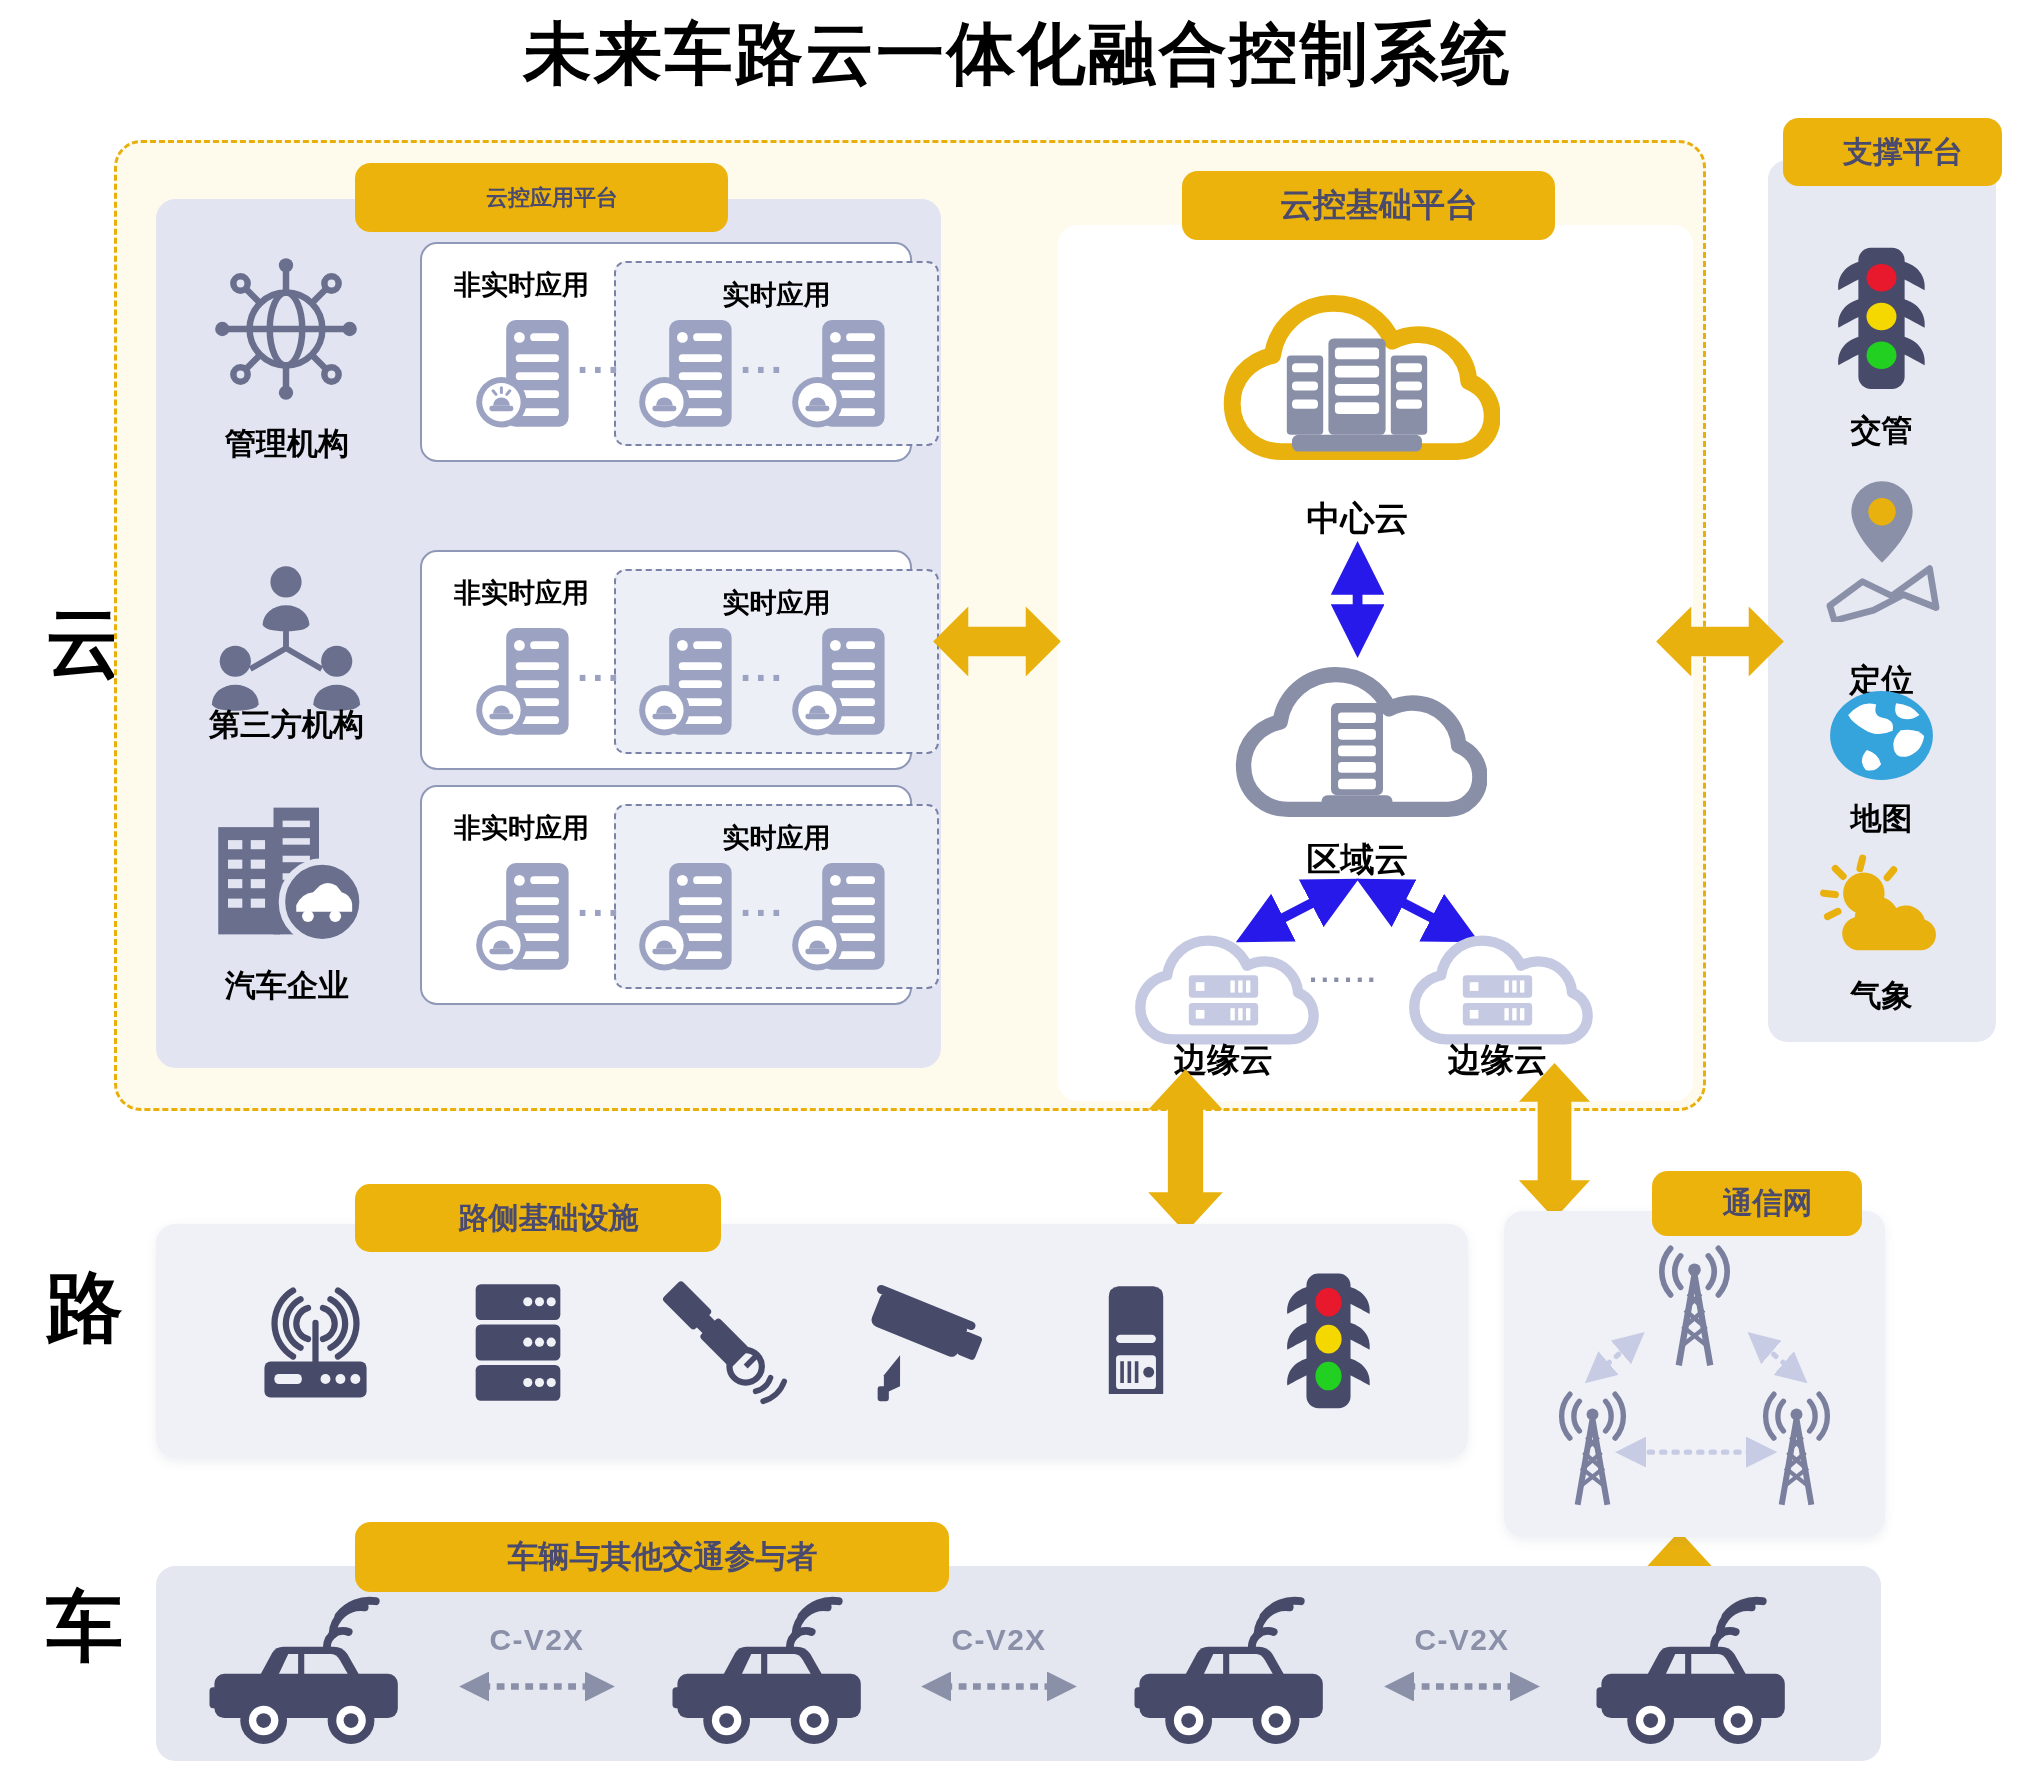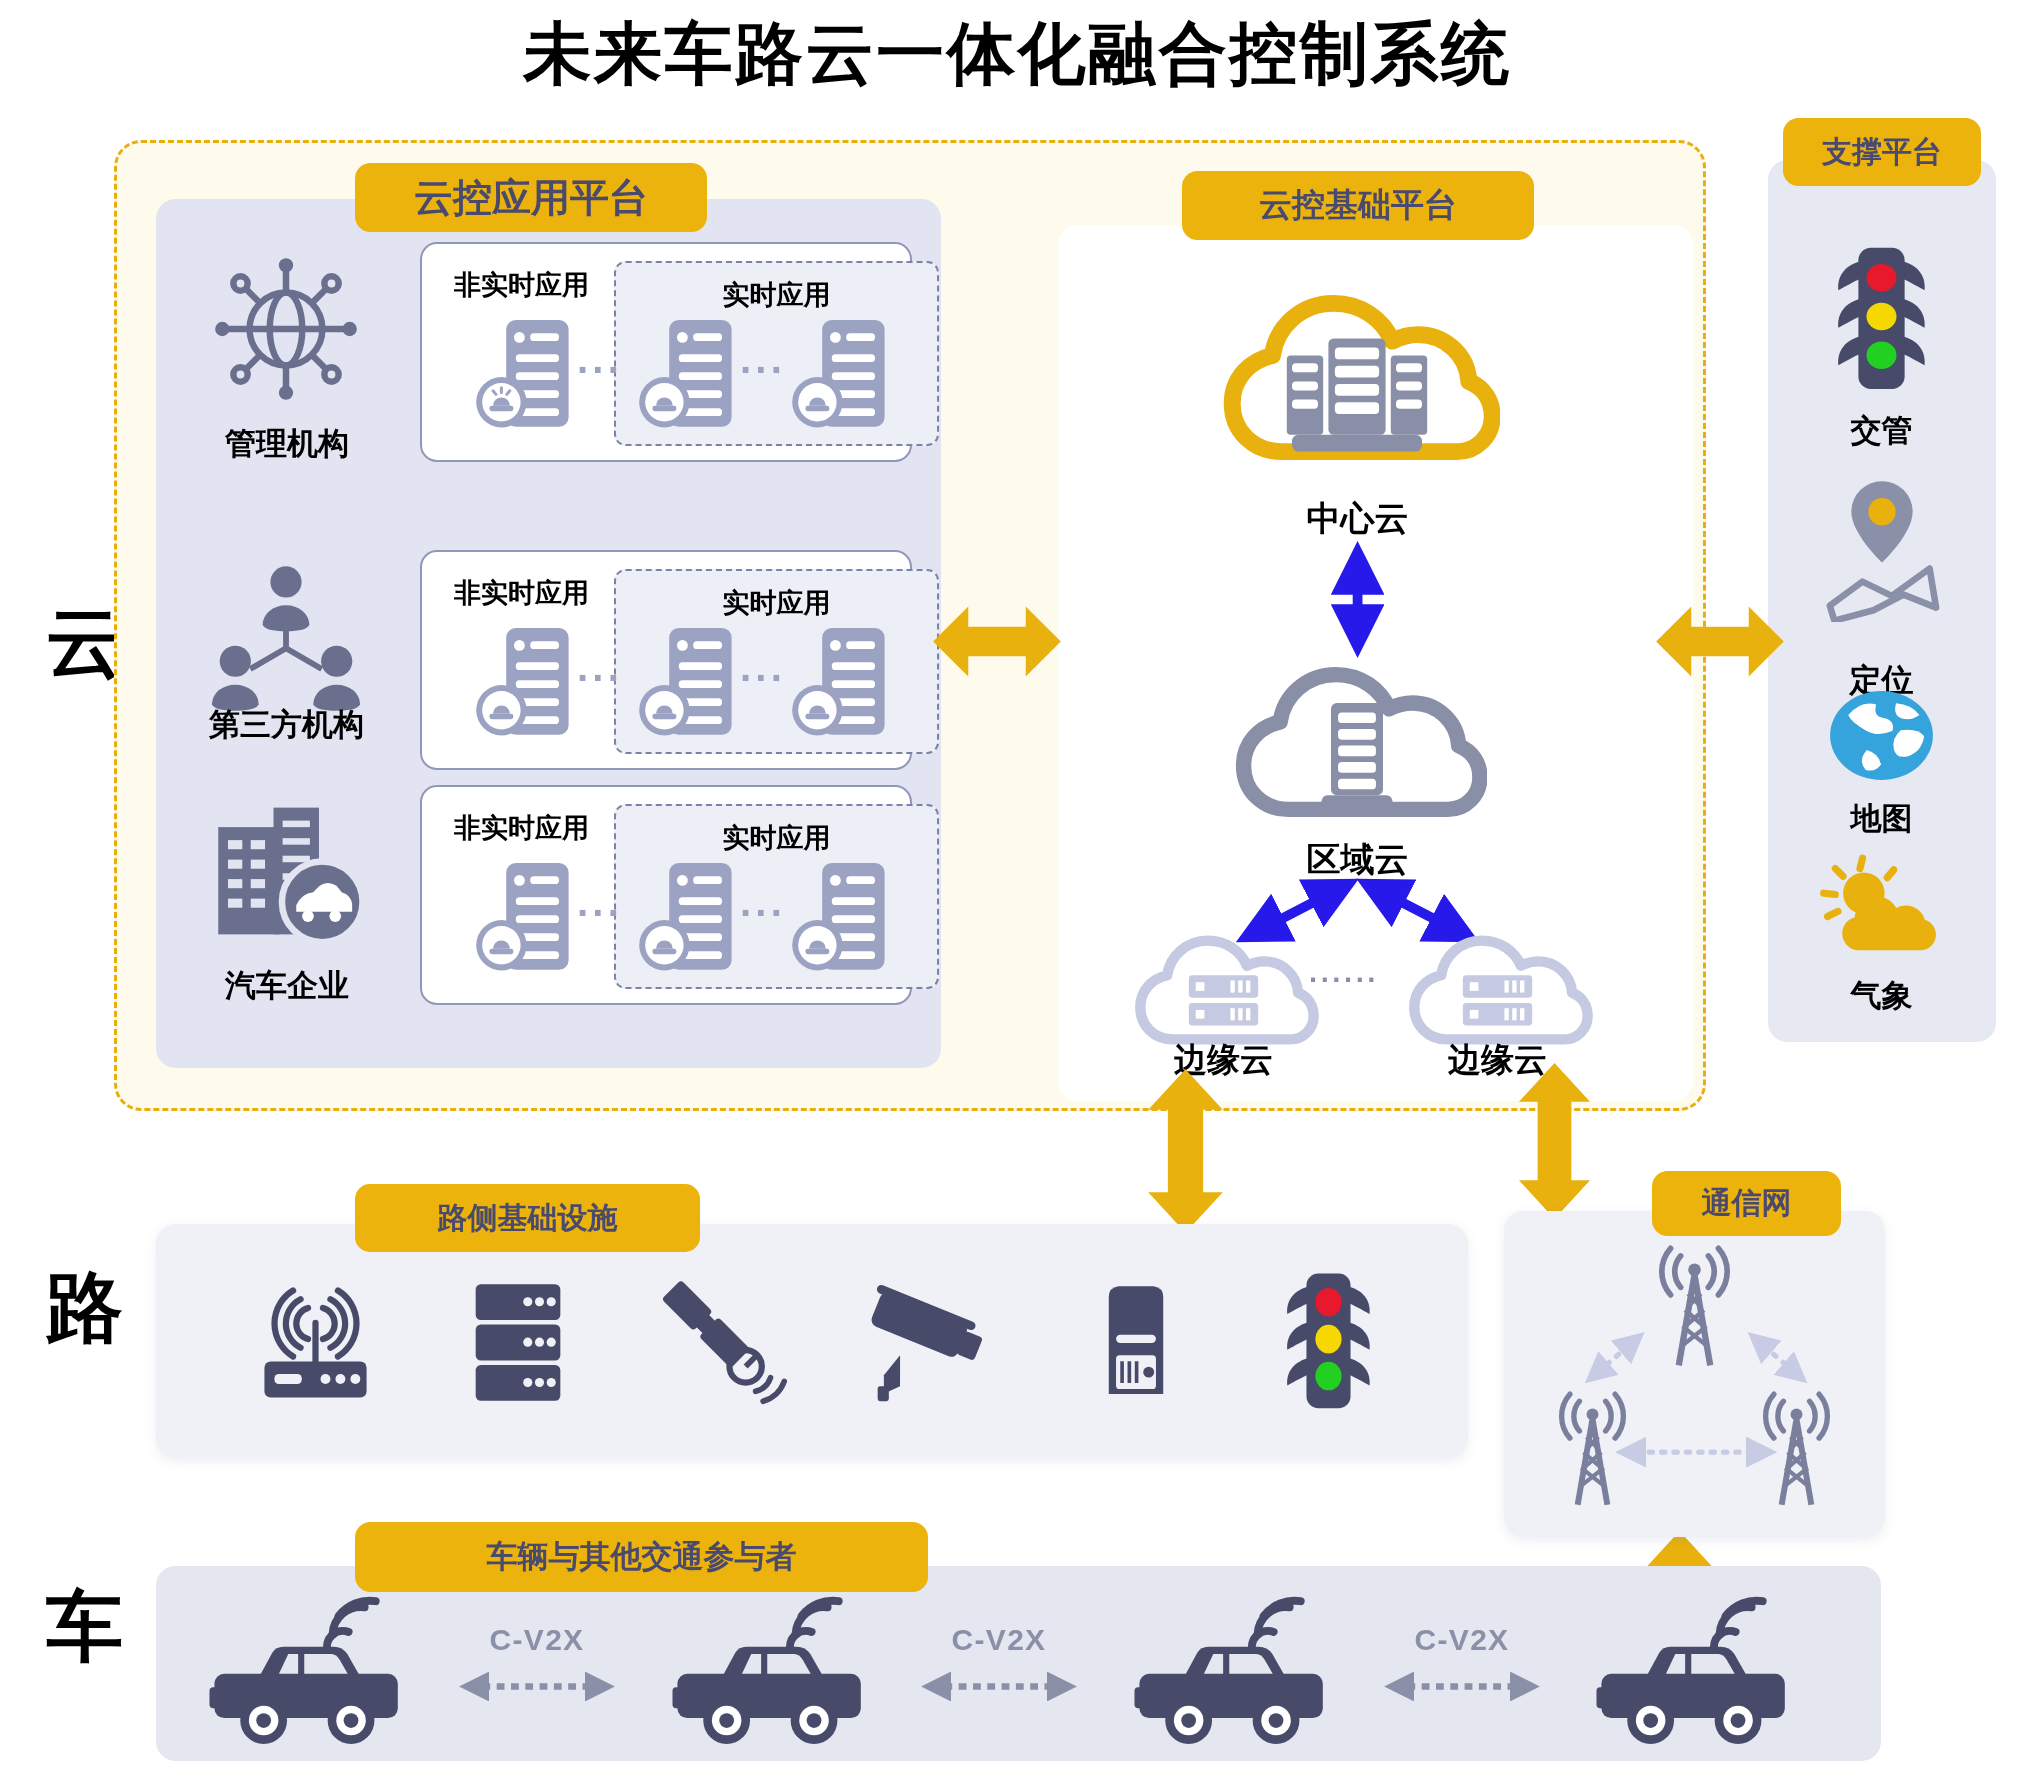--- a/index.html
+++ b/index.html
@@ -9,21 +9,21 @@
   .title{left:0;top:9px;width:2035px;text-align:center;font-size:68px;font-weight:800;color:#000;letter-spacing:2.6px;}
   .side-label{width:143px;text-align:center;font-size:77px;font-weight:800;color:#000;}
   .cream-box{left:114px;top:140px;width:1592px;height:971px;background:#FFFBEC;border:3.3px dashed #E8AE0C;border-radius:27px;box-sizing:border-box;}
   .panel{position:absolute;border-radius:19.5px;}
   .p-app{left:156px;top:199px;width:785px;height:869px;background:#E2E5F1;}
   .p-base{left:1058px;top:225px;width:635px;height:876px;background:#ffffff;}
   .p-support{left:1768px;top:160px;width:228px;height:882px;background:#E6E8F2;}
   .p-road{left:156px;top:1224px;width:1312px;height:234px;background:#EFF1F7;box-shadow:0 3.9px 10.4px rgba(90,98,140,.10);}
   .p-comm{left:1504px;top:1211px;width:381px;height:326px;background:#EFF1F7;box-shadow:0 3.9px 10.4px rgba(90,98,140,.10);}
   .p-veh{left:156px;top:1566px;width:1725px;height:195px;background:#E4E6F0;}
-  .badge{position:absolute;background:#EBB30B;color:#4A4A6E;font-weight:800;display:flex;align-items:center;justify-content:center;border-radius:15.6px;z-index:6;}
+  .badge{position:absolute;background:#EBB30B;color:#4A4A6E;font-weight:800;display:flex;align-items:center;justify-content:center;border-radius:15.6px;z-index:6;padding-left:21px;}
   .lbl{position:absolute;font-weight:700;color:#000;text-align:center;}
   .applbl{position:absolute;font-weight:700;color:#000;text-align:center;font-size:27px;}
   .appbox{position:absolute;width:492px;height:220px;background:#ffffff;border:2px solid #9098B8;border-radius:17px;box-sizing:border-box;}
   .dashedbox{position:absolute;left:192px;top:17px;width:325px;height:185px;background:#EDEFF6;border:2.6px dashed #7A82A8;border-radius:11.7px;box-sizing:border-box;}
   .dots{position:absolute;color:#9CA3C2;font-weight:900;font-size:40px;letter-spacing:2px;}
   .cloudlbl{position:absolute;font-weight:800;color:#000;text-align:center;font-size:34px;}
   .cvx{position:absolute;color:#8A90A8;font-weight:700;font-size:30px;text-align:center;letter-spacing:1.3px;}
   svg{display:block;}
 </style>
 </head>
@@ -33,21 +33,21 @@
 
   <div class="abs title">未来车路云一体化融合控制系统</div>
 
   <div class="abs side-label" style="left:13px;top:592px;">云</div>
   <div class="abs side-label" style="left:13px;top:1257px;">路</div>
   <div class="abs side-label" style="left:13px;top:1576px;">车</div>
 
   <div class="abs cream-box"></div>
 
   <div class="panel p-app"></div>
-  <div class="badge" style="left:355px;top:163px;width:352px;height:69px;font-size:39px;">云控应用平台</div>
+  <div class="badge" style="left:355px;top:163px;width:352px;height:69px;font-size:22px;">云控应用平台</div>
 
   <div class="abs" style="left:208px;top:251px;width:156px;height:156px;">
     <svg width="156" height="156" viewBox="0 0 240 240" fill="none" stroke="#6A6F8E" stroke-width="10">
       <circle cx="120" cy="120" r="56"></circle>
         <ellipse cx="120" cy="120" rx="25" ry="56"></ellipse>
       <line x1="64" y1="120" x2="176" y2="120"></line>
       <line x1="120" y1="62" x2="120" y2="30"></line>
         <circle cx="120" cy="22" r="11" fill="#6A6F8E" stroke="none"></circle>
       <line x1="120" y1="178" x2="120" y2="210"></line>
         <circle cx="120" cy="218" r="11" fill="#6A6F8E" stroke="none"></circle>

